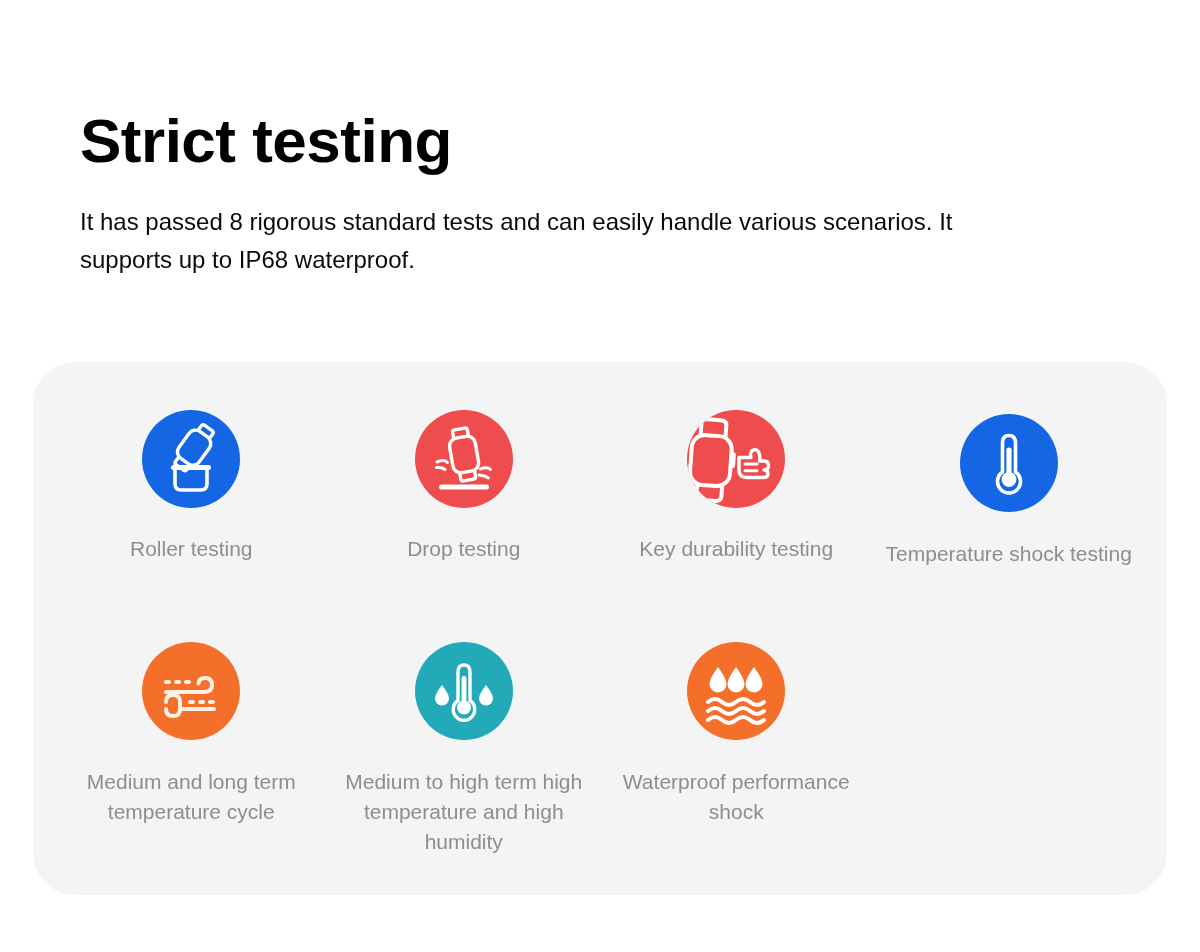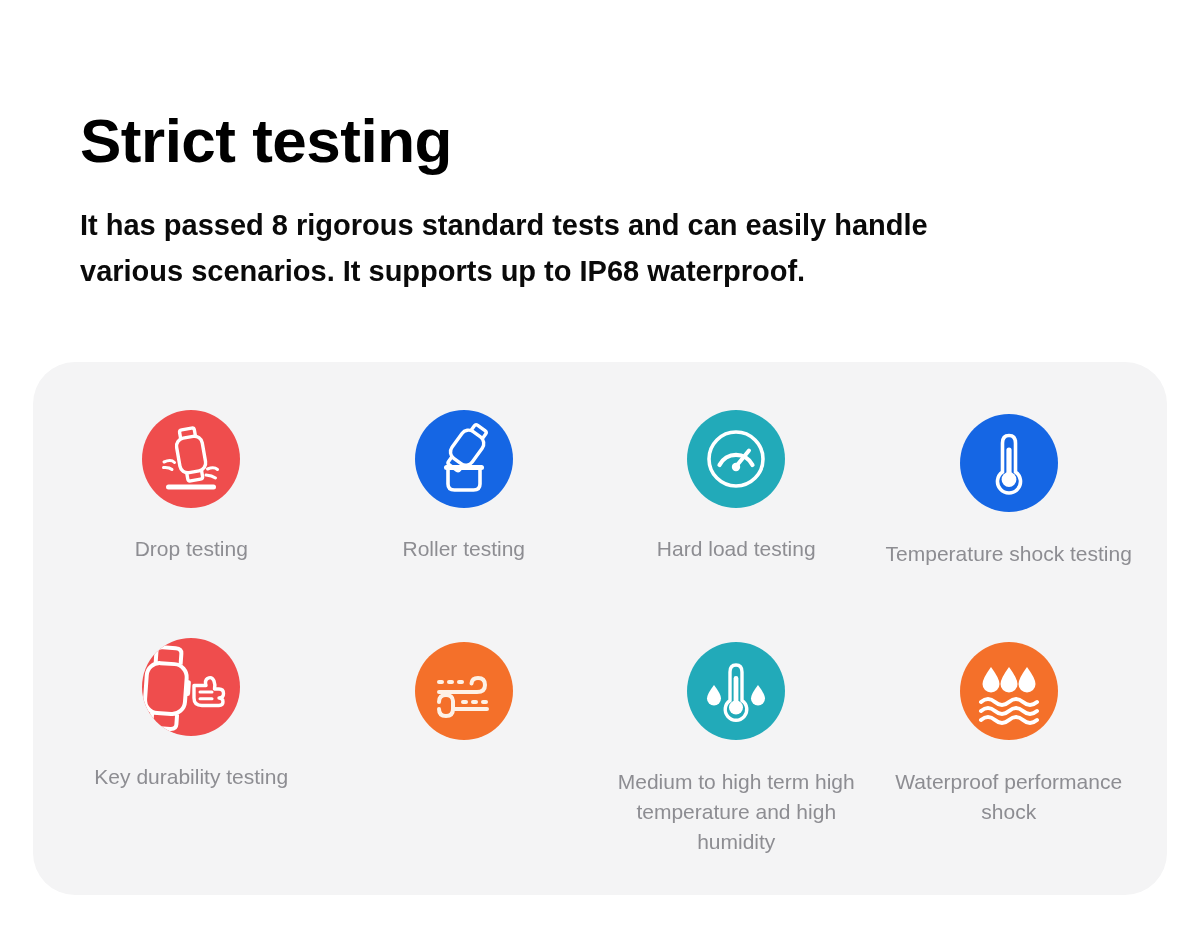--- a/index.html
+++ b/index.html
@@ -30,25 +30,25 @@
   .page-title {
     font-size: 62px;
     font-weight: bold;
     line-height: 1.08;
     color: #000000;
     letter-spacing: -0.5px;
   }
 
   .page-subtitle {
     margin-top: 28px;
-    font-size: 29px;
+    font-size: 24px;
     line-height: 1.58;
     color: #0a0a0a;
     max-width: 935px;
-    font-weight: bold;
+    font-weight: normal;
   }
 
   
   .test-card {
     position: absolute;
     left: 33px;
     top: 362px;
     width: 1134px;
     height: 533px;
     background: #f4f4f5;
@@ -108,109 +108,99 @@
 
   <div class="heading-block">
     <h1 class="page-title">Strict testing</h1>
     <p class="page-subtitle">It has passed 8 rigorous standard tests and can easily handle various scenarios. It supports up to IP68 waterproof.</p>
   </div>
 
   <div class="test-card">
     <div class="test-grid">
 
       <div class="test-item">
+        <div class="icon-circle" style="background:#1566e4;">
+          <svg width="98" height="98" viewBox="0 0 98 98">
+            <g transform="rotate(36 52 37)">
+              <rect x="40" y="21" width="25" height="33" rx="8" fill="none" stroke="#fff" stroke-width="3.4"></rect>
+              <path d="M45.5 21 L45.5 15.5 Q45.5 13.2 48 13.2 L57 13.2 Q59.5 13.2 59.5 15.5 L59.5 21" fill="none" stroke="#fff" stroke-width="3.4"></path>
+              <path d="M45.5 54 L45.5 59.5 Q45.5 61.8 48 61.8 L57 61.8 Q59.5 61.8 59.5 59.5 L59.5 54" fill="none" stroke="#fff" stroke-width="3.4"></path>
+            </g>
+            <rect x="29" y="55" width="40" height="5" rx="2.5" fill="#fff"></rect>
+            <path d="M33 60 L33 74 Q33 80 39.5 80 L58.5 80 Q65 80 65 74 L65 60" fill="none" stroke="#fff" stroke-width="3.6" stroke-linecap="round"></path>
+          </svg>
+        </div>
+        <div class="test-label">Roller testing</div>
+      </div>
+
+      <div class="test-item">
         <div class="icon-circle" style="background:#ef4d4d;">
           <svg width="98" height="98" viewBox="0 0 98 98">
             <g transform="rotate(-10 49 44)">
               <rect x="36" y="27" width="26" height="35" rx="8" fill="none" stroke="#fff" stroke-width="3.4"></rect>
               <path d="M41.5 27 L41.5 21 Q41.5 18.6 44 18.6 L54 18.6 Q56.5 18.6 56.5 21 L56.5 27" fill="none" stroke="#fff" stroke-width="3.4"></path>
               <path d="M41.5 62 L41.5 68 Q41.5 70.4 44 70.4 L54 70.4 Q56.5 70.4 56.5 68 L56.5 62" fill="none" stroke="#fff" stroke-width="3.4"></path>
             </g>
             <path d="M22 52 Q29 49 32.5 52.5" fill="none" stroke="#fff" stroke-width="3" stroke-linecap="round"></path>
             <path d="M21.5 57.5 Q27 57 30 59.5" fill="none" stroke="#fff" stroke-width="3" stroke-linecap="round"></path>
             <path d="M65.5 59 Q72 56.5 75.5 59.5" fill="none" stroke="#fff" stroke-width="3" stroke-linecap="round"></path>
             <path d="M64 65 Q70 65.5 73.5 68" fill="none" stroke="#fff" stroke-width="3" stroke-linecap="round"></path>
             <rect x="24" y="74.5" width="50" height="5" rx="2.5" fill="#fff"></rect>
           </svg>
         </div>
         <div class="test-label">Drop testing</div>
       </div>
 
-      <div class="test-item">
-        <div class="icon-circle" style="background:#1566e4;">
-          <svg width="98" height="98" viewBox="0 0 98 98">
-            <g transform="rotate(36 52 37)">
-              <rect x="40" y="21" width="25" height="33" rx="8" fill="none" stroke="#fff" stroke-width="3.4"></rect>
-              <path d="M45.5 21 L45.5 15.5 Q45.5 13.2 48 13.2 L57 13.2 Q59.5 13.2 59.5 15.5 L59.5 21" fill="none" stroke="#fff" stroke-width="3.4"></path>
-              <path d="M45.5 54 L45.5 59.5 Q45.5 61.8 48 61.8 L57 61.8 Q59.5 61.8 59.5 59.5 L59.5 54" fill="none" stroke="#fff" stroke-width="3.4"></path>
-            </g>
-            <rect x="29" y="55" width="40" height="5" rx="2.5" fill="#fff"></rect>
-            <path d="M33 60 L33 74 Q33 80 39.5 80 L58.5 80 Q65 80 65 74 L65 60" fill="none" stroke="#fff" stroke-width="3.6" stroke-linecap="round"></path>
-          </svg>
-        </div>
-        <div class="test-label">Roller testing</div>
-      </div>
-
-      <div class="test-item">
-        <div class="icon-circle" style="background:#22aab9;">
-          <svg width="98" height="98" viewBox="0 0 98 98">
-            <circle cx="49" cy="49" r="27" fill="none" stroke="#fff" stroke-width="3.6"></circle>
-            <path d="M32.5 55 A18.5 18.5 0 0 1 65.5 55" fill="none" stroke="#fff" stroke-width="4.2" stroke-linecap="round"></path>
-            <path d="M49 56.5 L62 40.5" fill="none" stroke="#fff" stroke-width="4" stroke-linecap="round"></path>
-            <circle cx="49" cy="57" r="4.2" fill="#fff"></circle>
-          </svg>
-        </div>
-        <div class="test-label">Hard load testing</div>
-      </div>
-
-      <div class="test-item row2">
-        <div class="icon-circle" style="background:#1566e4;">
-          <svg width="98" height="98" viewBox="0 0 98 98">
-            <path d="M42.5 58 L42.5 29 Q42.5 21.5 49 21.5 Q55.5 21.5 55.5 29 L55.5 58 A11.5 11.5 0 1 1 42.5 58 Z" fill="none" stroke="#fff" stroke-width="3.6"></path>
-            <path d="M49 36 L49 62" fill="none" stroke="#fff" stroke-width="5.2" stroke-linecap="round"></path>
-            <circle cx="49" cy="65.5" r="7.4" fill="#fff"></circle>
-          </svg>
-        </div>
-        <div class="test-label">Temperature shock testing</div>
-      </div>
 
       <div class="test-item">
         <div class="icon-circle" style="background:#ef4d4d;">
           <svg width="98" height="98" viewBox="0 0 98 98">
             <g transform="rotate(4 30 49)">
               <rect x="4" y="26" width="40" height="50" rx="13" fill="none" stroke="#fff" stroke-width="4"></rect>
               <path d="M12 26 L12 15 Q12 10 18 10 L31 10 Q37 10 37 15 L37 26" fill="none" stroke="#fff" stroke-width="4"></path>
               <path d="M12 76 L12 86 Q12 91 18 91 L31 91 Q37 91 37 86 L37 76" fill="none" stroke="#fff" stroke-width="4"></path>
               <rect x="43" y="41" width="5.5" height="16" rx="2.5" fill="#fff"></rect>
             </g>
             <path d="M52 47.5 L64 47.5 Q62.5 42.5 65.5 40.5 Q70 38 72 43 Q73.5 47 72.5 51 L77 51 Q81.5 51 81.5 55.5 Q81.5 60 77 60 Q81 60 81 63.8 Q81 67.5 77 67.5 L60 67.5 Q52 67.5 52 60 Z" fill="none" stroke="#fff" stroke-width="3.4" stroke-linejoin="round"></path>
             <path d="M58 54 L70 54" fill="none" stroke="#fff" stroke-width="3" stroke-linecap="round"></path>
             <path d="M58 60.8 L70 60.8" fill="none" stroke="#fff" stroke-width="3" stroke-linecap="round"></path>
           </svg>
         </div>
         <div class="test-label">Key durability testing</div>
+      </div>
+
+      <div class="test-item row2">
+        <div class="icon-circle" style="background:#1566e4;">
+          <svg width="98" height="98" viewBox="0 0 98 98">
+            <path d="M42.5 58 L42.5 29 Q42.5 21.5 49 21.5 Q55.5 21.5 55.5 29 L55.5 58 A11.5 11.5 0 1 1 42.5 58 Z" fill="none" stroke="#fff" stroke-width="3.6"></path>
+            <path d="M49 36 L49 62" fill="none" stroke="#fff" stroke-width="5.2" stroke-linecap="round"></path>
+            <circle cx="49" cy="65.5" r="7.4" fill="#fff"></circle>
+          </svg>
+        </div>
+        <div class="test-label">Temperature shock testing</div>
       </div>
 
       <div class="test-item row2">
         <div class="icon-circle" style="background:#f4702a;">
           <svg width="98" height="98" viewBox="0 0 98 98">
             <g fill="none" stroke="#fdf1e6" stroke-width="4" stroke-linecap="round">
               <path d="M24 40 h3"></path>
                 <path d="M34 40 h3"></path>
                 <path d="M44 40 h3"></path>
               <path d="M24 50 h38 Q70 50 70 43 Q70 36 63 36 Q57 36 56.5 41.5"></path>
               <path d="M24 60 Q24 53 31 53 Q37.5 53 38 59 L38 67 h34"></path>
               <path d="M48 67 h0" stroke-width="0"></path>
               <path d="M24 67 Q24 74 31 74 Q38 74 38 67"></path>
               <path d="M48 60 h3"></path>
                 <path d="M58 60 h3"></path>
                 <path d="M68 60 h3"></path>
             </g>
           </svg>
         </div>
+        <div class="test-label">Medium and long term temperature cycle</div>
       </div>
 
       <div class="test-item row2">
         <div class="icon-circle" style="background:#22aab9;">
           <svg width="98" height="98" viewBox="0 0 98 98">
             <path d="M43 58.5 L43 30 Q43 23 49 23 Q55 23 55 30 L55 58.5 A10.8 10.8 0 1 1 43 58.5 Z" fill="none" stroke="#fff" stroke-width="3.4"></path>
             <path d="M49 36.5 L49 62" fill="none" stroke="#fff" stroke-width="4.8" stroke-linecap="round"></path>
             <circle cx="49" cy="65.5" r="7" fill="#fff"></circle>
             <path d="M27 43 Q34 52 34 56.5 A7 7 0 1 1 20 56.5 Q20 52 27 43 Z" fill="#fff"></path>
             <path d="M71 43 Q78 52 78 56.5 A7 7 0 1 1 64 56.5 Q64 52 71 43 Z" fill="#fff"></path>

